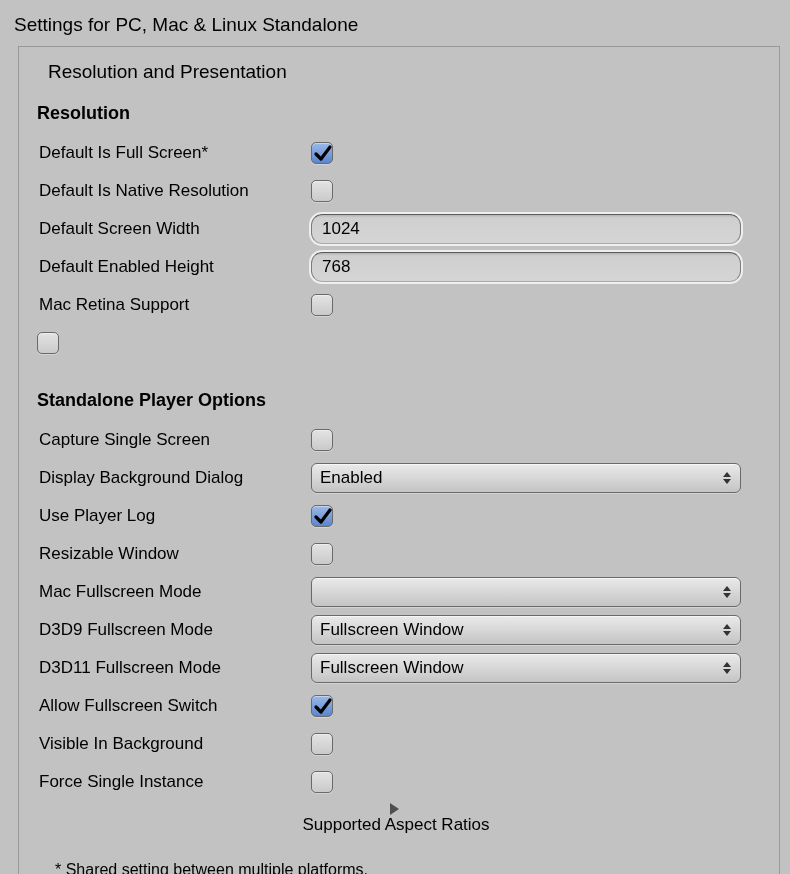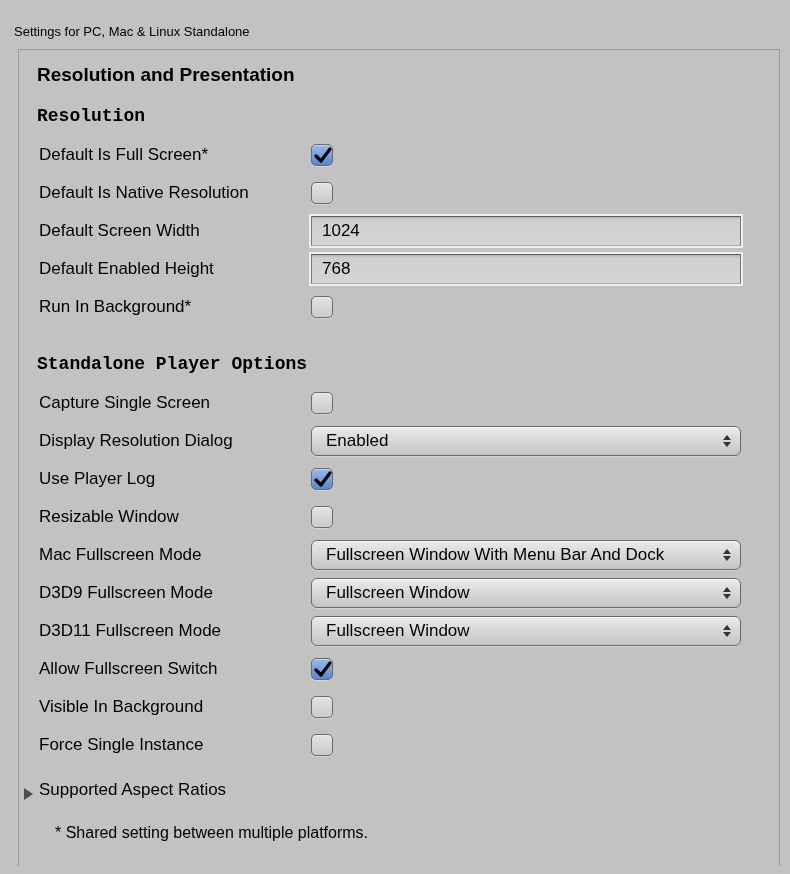--- a/index.html
+++ b/index.html
@@ -8,41 +8,40 @@
       background: #c2c2c2;
       width: 790px;
       height: 874px;
       font-size: 17px;
       color: #000;
     }
     .outer {
       padding: 0px;
     }
     .panel-title {
-      padding: 24px 14px 10px 14px;
-      font-size: 13px;
+      padding: 14px 14px 10px 14px;
+      font-size: 19px;
       color: #000;
     }
     .inner-panel {
       margin: 0 10px 10px 18px;
       border: 1px solid #999;
       border-bottom: none;
       padding: 14px 10px 24px 18px;
       background: #c2c2c2;
     }
     .section-header {
-      font-weight: bold;
+      font-weight: normal;
       font-size: 19px;
-      margin: 0 0 20px 0;
+      margin: 0 0 20px 11px;
     }
     .sub-heading {
       font-weight: bold;
       font-size: 18px;
       margin: 6px 0 12px 0;
-      font-family: Liberation Mono, monospace;
     }
     .row {
       display: flex;
       align-items: center;
       min-height: 34px;
       margin-bottom: 4px;
     }
     .label {
       width: 274px;
       font-size: 17px;
@@ -80,55 +79,57 @@
       border-top: 1px solid #5b5b5b;
       border-left: 1px solid #7a7a7a;
       border-right: 1px solid #7a7a7a;
       border-bottom: 1px solid #aaa;
       background: linear-gradient(to bottom, #b4b4b4 0%, #cfcfcf 10%, #d5d5d5 100%);
       outline: 2px solid #efefef;
       color: #000;
       font-size: 17px;
       padding: 3px 10px;
       font-family: inherit;
+      border-radius: 11px;
     }
     
     .dropdown {
       height: 30px;
       width: 100%;
       max-width: 430px;
       border: 1px solid #6a6a6a;
       border-radius: 6px;
       background: linear-gradient(to bottom, #eaeaea, #c4c4c4);
       box-shadow: inset 0 1px 0 rgba(255,255,255,0.6), 0 1px 0 rgba(255,255,255,0.3);
       position: relative;
       display: flex;
       align-items: center;
-      padding: 0 28px 0 14px;
+      padding: 0 28px 0 8px;
       font-size: 17px;
       cursor: pointer;
     }
     .dropdown .arrows {
       position: absolute;
       right: 9px;
       top: 50%;
       transform: translateY(-50%);
       display: flex;
       flex-direction: column;
       line-height: 6px;
       gap: 2px;
     }
     .dropdown .arrows svg { display: block; }
     .foldout-row {
       display: flex;
-      align-items: flex-end;
+      align-items: center;
       min-height: 34px;
       margin-top: 4px;
       margin-left: -16px;
       cursor: pointer;
+      flex-direction: column;
     }
     .foldout-arrow {
       width: 16px;
       display: flex;
       align-items: center;
       justify-content: center;
     }
     .footnote {
       font-size: 16px;
       color: #000;
@@ -172,41 +173,46 @@
       </div>
     </div>
 
     <div class="row">
       <div class="label">Default Enabled Height</div>
       <div class="control">
         <input class="text-input" type="text" value="768" style="">
       </div>
     </div>
 
-
-    <div class="row">
-      <div class="label">Run In Background*</div>
+    <div class="row">
+      <div class="label">Mac Retina Support</div>
+      <div class="control">
+        <div class="cb"></div>
+      </div>
+    </div>
+
+    <div class="row">
       <div class="control">
         <div class="cb"></div>
       </div>
     </div>
 
     <div class="gap"></div>
 
     <div class="sub-heading">Standalone Player Options</div>
 
     <div class="row">
       <div class="label">Capture Single Screen</div>
       <div class="control">
         <div class="cb"></div>
       </div>
     </div>
 
     <div class="row">
-      <div class="label">Display Resolution Dialog</div>
+      <div class="label">Display Background Dialog</div>
       <div class="control">
         <div class="dropdown">
           <span>Enabled</span>
           <span class="arrows">
             <svg width="8" height="5">
                 <polygon points="0,5 8,5 4,0" fill="#333"></polygon>
               </svg>
             <svg width="8" height="5">
                 <polygon points="0,0 8,0 4,5" fill="#333"></polygon>
               </svg>
@@ -230,21 +236,20 @@
       <div class="label">Resizable Window</div>
       <div class="control">
         <div class="cb"></div>
       </div>
     </div>
 
     <div class="row">
       <div class="label">Mac Fullscreen Mode</div>
       <div class="control">
         <div class="dropdown">
-          <span>Fullscreen Window With Menu Bar And Dock</span>
           <span class="arrows">
             <svg width="8" height="5">
                 <polygon points="0,5 8,5 4,0" fill="#333"></polygon>
               </svg>
             <svg width="8" height="5">
                 <polygon points="0,0 8,0 4,5" fill="#333"></polygon>
               </svg>
           </span>
         </div>
       </div>

